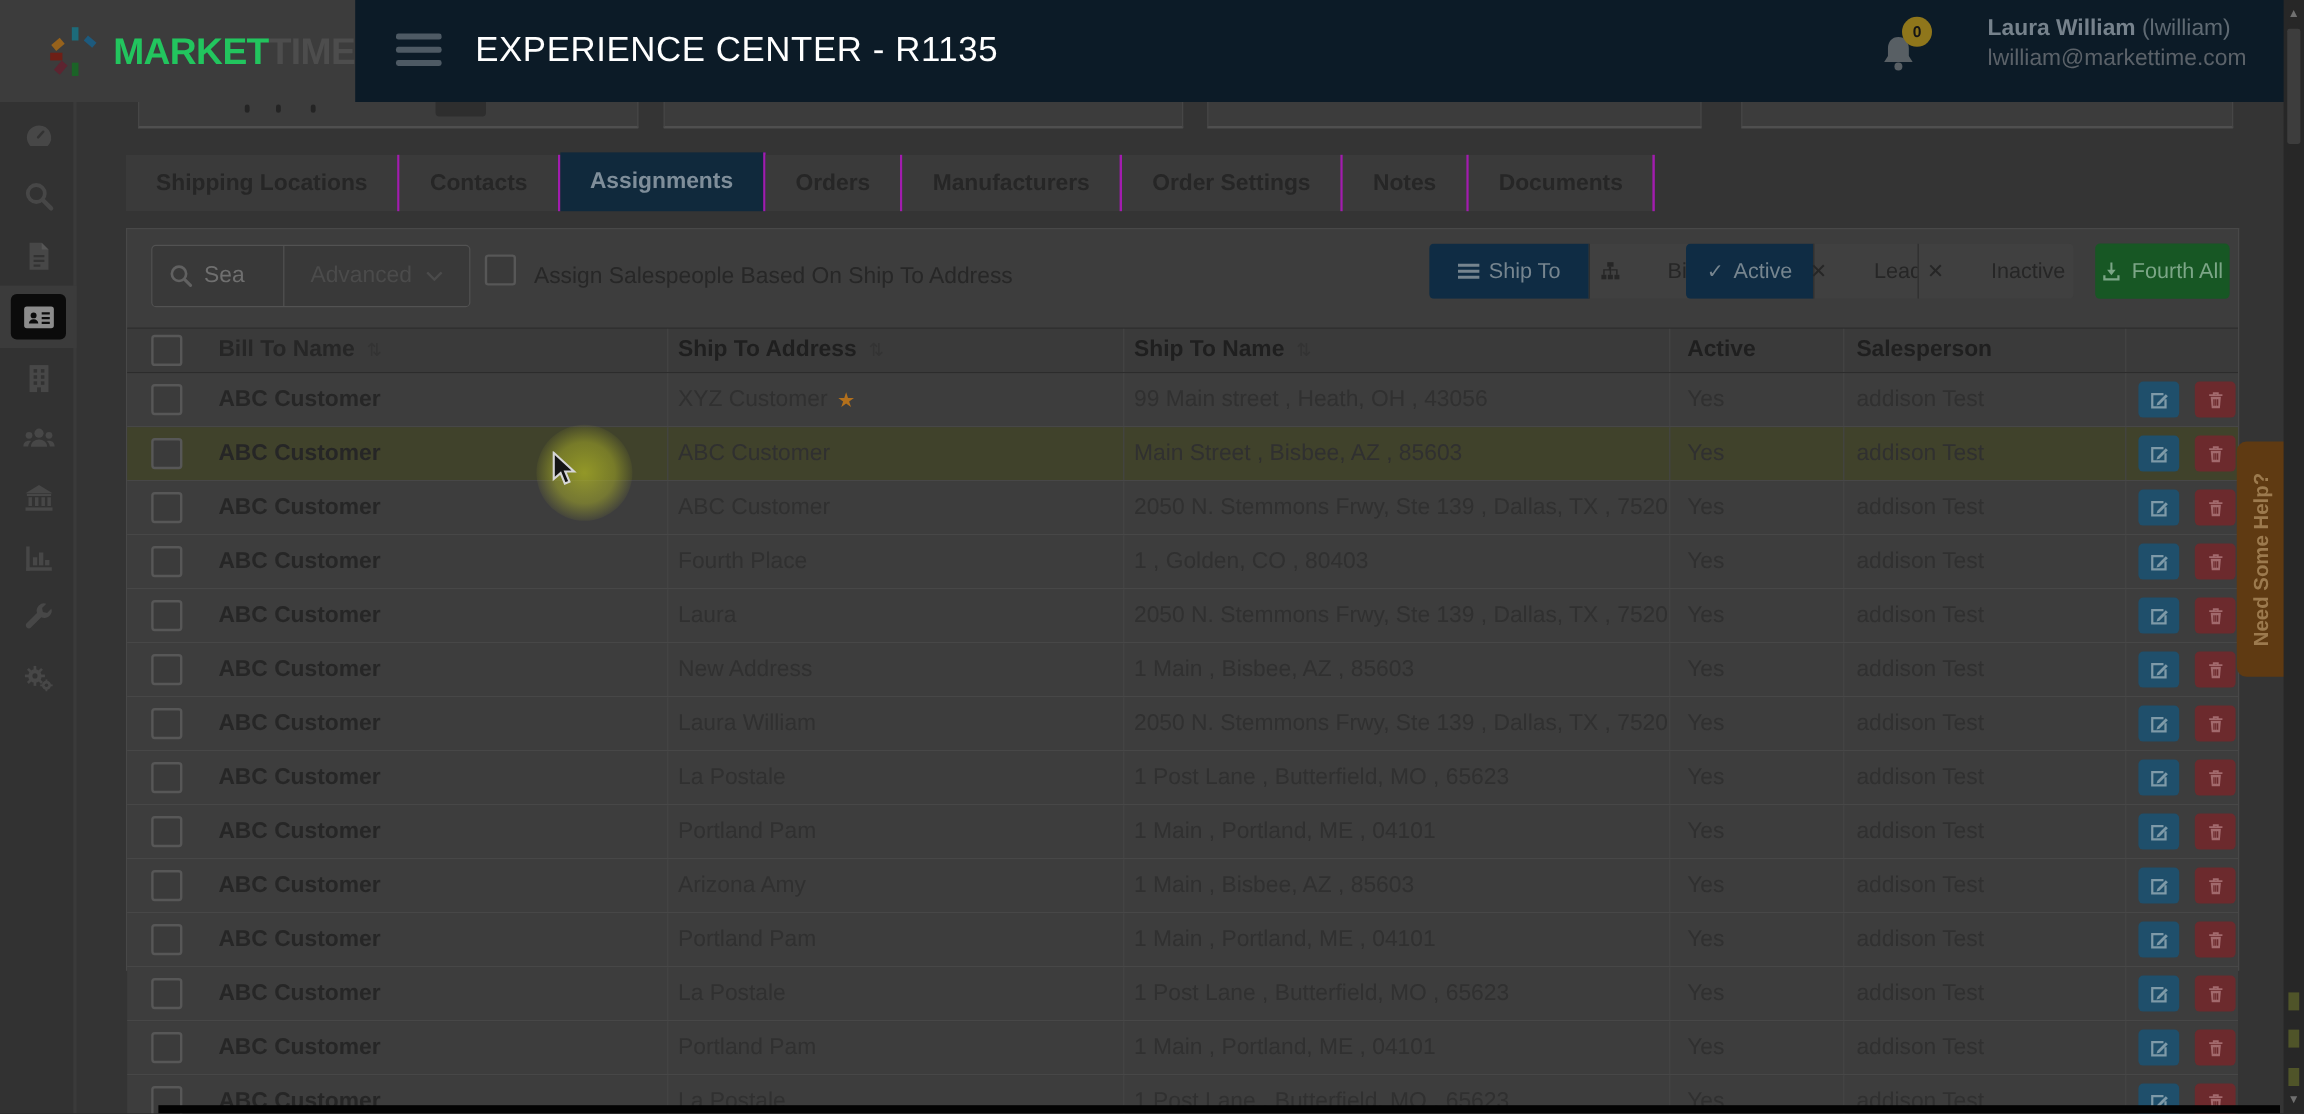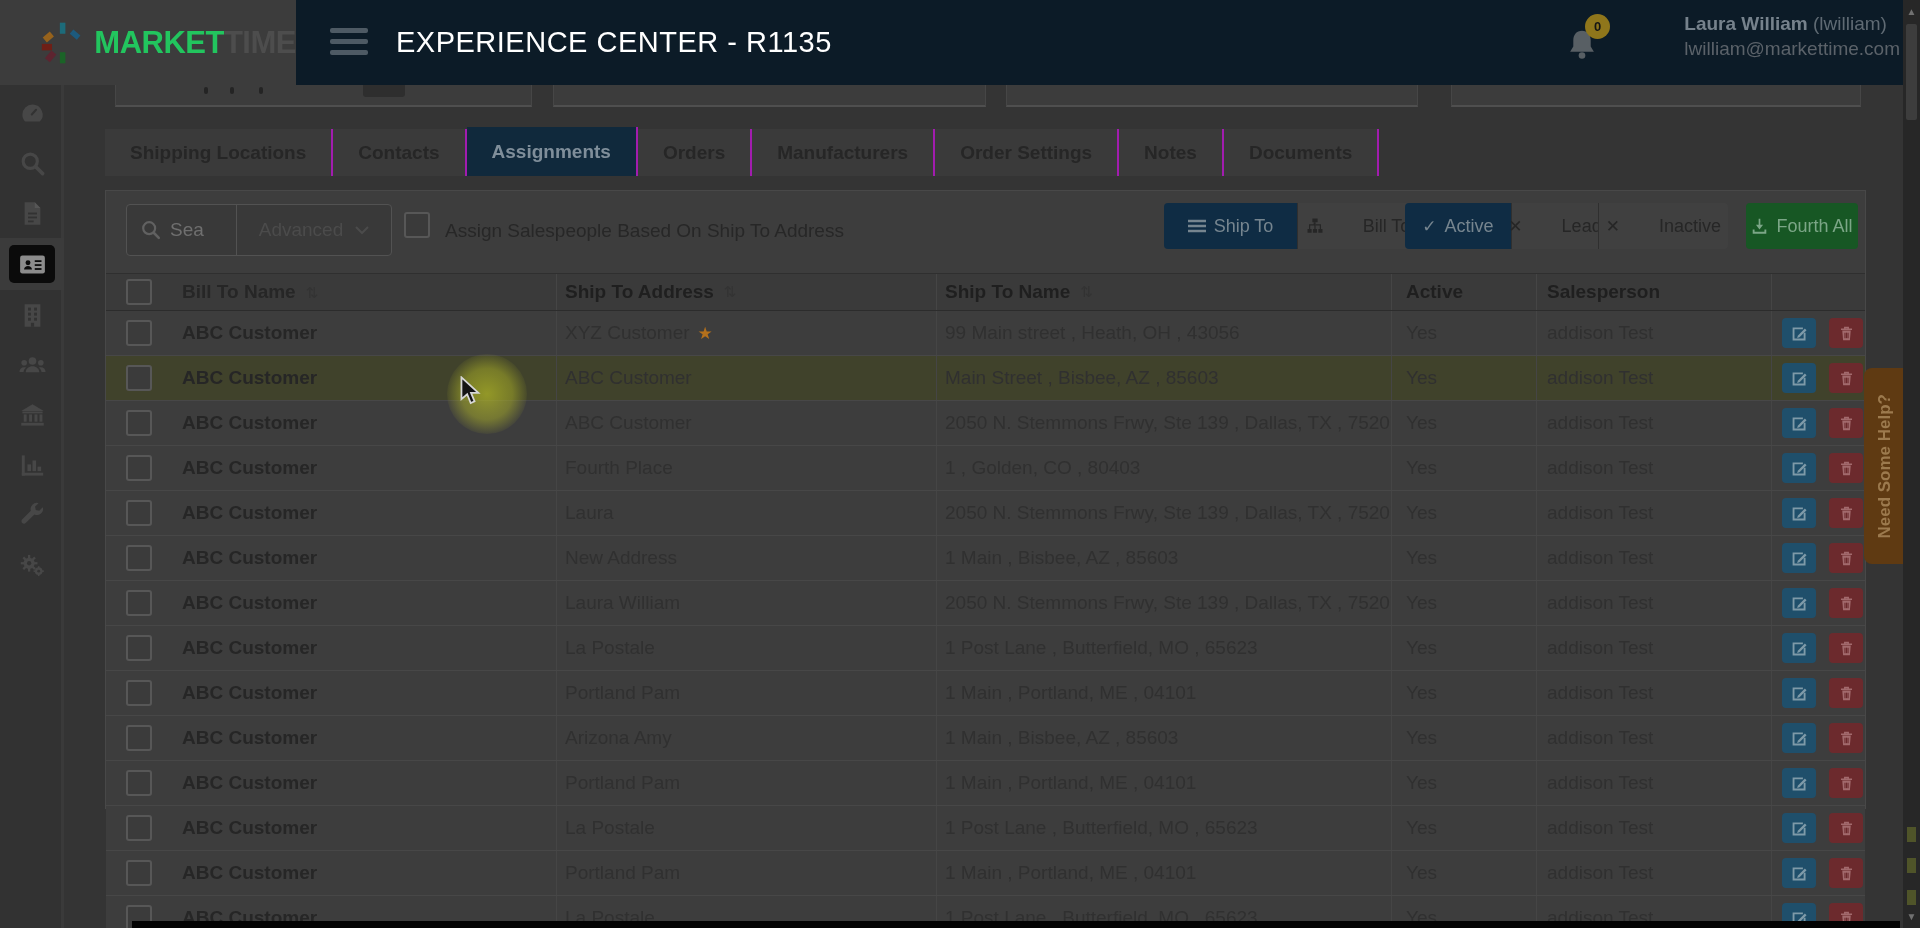--- a/index.html
+++ b/index.html
@@ -17,21 +17,21 @@
   .logo-time { color:#4d4d4d; font-weight:bold; }
   .hamburger { position:absolute; left:330px; top:28px; width:38px; cursor:pointer; }
   .hamburger .bar { width:38px; height:5px; background:#4e5a64; border-radius:2px; margin-bottom:6px; }
   .page-title { position:absolute; left:396px; top:0; height:85px; display:flex; align-items:center;
                 color:#ffffff; font-size:29px; letter-spacing:0.5px; }
   .bell-wrap { position:absolute; left:1563px; top:20px; width:48px; height:48px; }
   .bell-wrap svg { width:38px; height:38px; color:#585f64; margin-top:6px; }
   .badge { position:absolute; left:22px; top:-6px; width:25px; height:25px; border-radius:50%;
            background:#8f761b; color:#151515; font-size:13px; font-weight:bold;
            display:flex; align-items:center; justify-content:center; }
-  .user-block { position:absolute; right:20px; top:13px; text-align:left; }
+  .user-block { position:absolute; right:48px; top:13px; text-align:left; }
   .user-line1 { font-size:19px; color:#76828c; font-weight:bold; }
   .user-line1 .handle { font-weight:normal; color:#5f6a73; }
   .user-line2 { font-size:19px; color:#5b6269; margin-top:3px; }
 
   
   .sidebar { position:absolute; left:0; top:85px; bottom:0; width:64px; background:#323232;
              border-right:3px solid #3a3a3a; z-index:3; }
   .side-item { width:64px; height:50px; display:flex; align-items:center; justify-content:center; cursor:pointer; }
   .side-item svg { width:27px; height:27px; color:#474747; }
   .side-item.active { background:#3b3b3b; height:52px; }
@@ -68,21 +68,21 @@
   .search-input::placeholder { color:#6f6f6f; opacity:1; }
   .adv-select { height:100%; border-left:1px solid #525252; display:flex; align-items:center;
                 padding:0 16px; font-size:19px; color:#4b4b4b; cursor:pointer; flex:1; justify-content:center; }
   .adv-select svg { width:14px; height:9px; margin-left:12px; color:#4b4b4b; }
   .assign-cb { position:absolute; left:298px; top:21px; width:26px; height:26px; border:2px solid #575757;
                border-radius:3px; background:#3a3a3a; cursor:pointer; }
   .assign-label { position:absolute; left:339px; top:29px; font-size:19px; color:#272727; }
   .btn { display:flex; align-items:center; justify-content:center; height:46px; font-size:18px; cursor:pointer; white-space:nowrap; }
   .btn svg, .btn .glyph { margin-right:8px; }
   .grp { position:absolute; top:12px; display:flex; border-radius:4px; overflow:hidden; }
-  .grp-shipbill { left:1058px; }
+  .grp-shipbill { left:1085px; }
   .grp-status { left:1299px; }
   .navy { background:#0f2c44; color:#76858f; }
   .grayb { background:#404040; color:#262626; border-left:1px solid #2f2f2f;gap:31px; }
   .b-shipto { width:133px; } .b-billto { width:121px; }
   .b-active { width:106px; } .b-lead { width:87px; } .b-inactive { width:130px; }
   .b-export { position:absolute; left:1640px; top:12px; width:112px; background:#175724; color:#7ca687; border-radius:4px; }
   .glyph { font-size:17px; }
 
   
   .thead, .trow { display:grid; grid-template-columns:65px 385px 380px 455px 145px 235px 1fr; align-items:center; }

